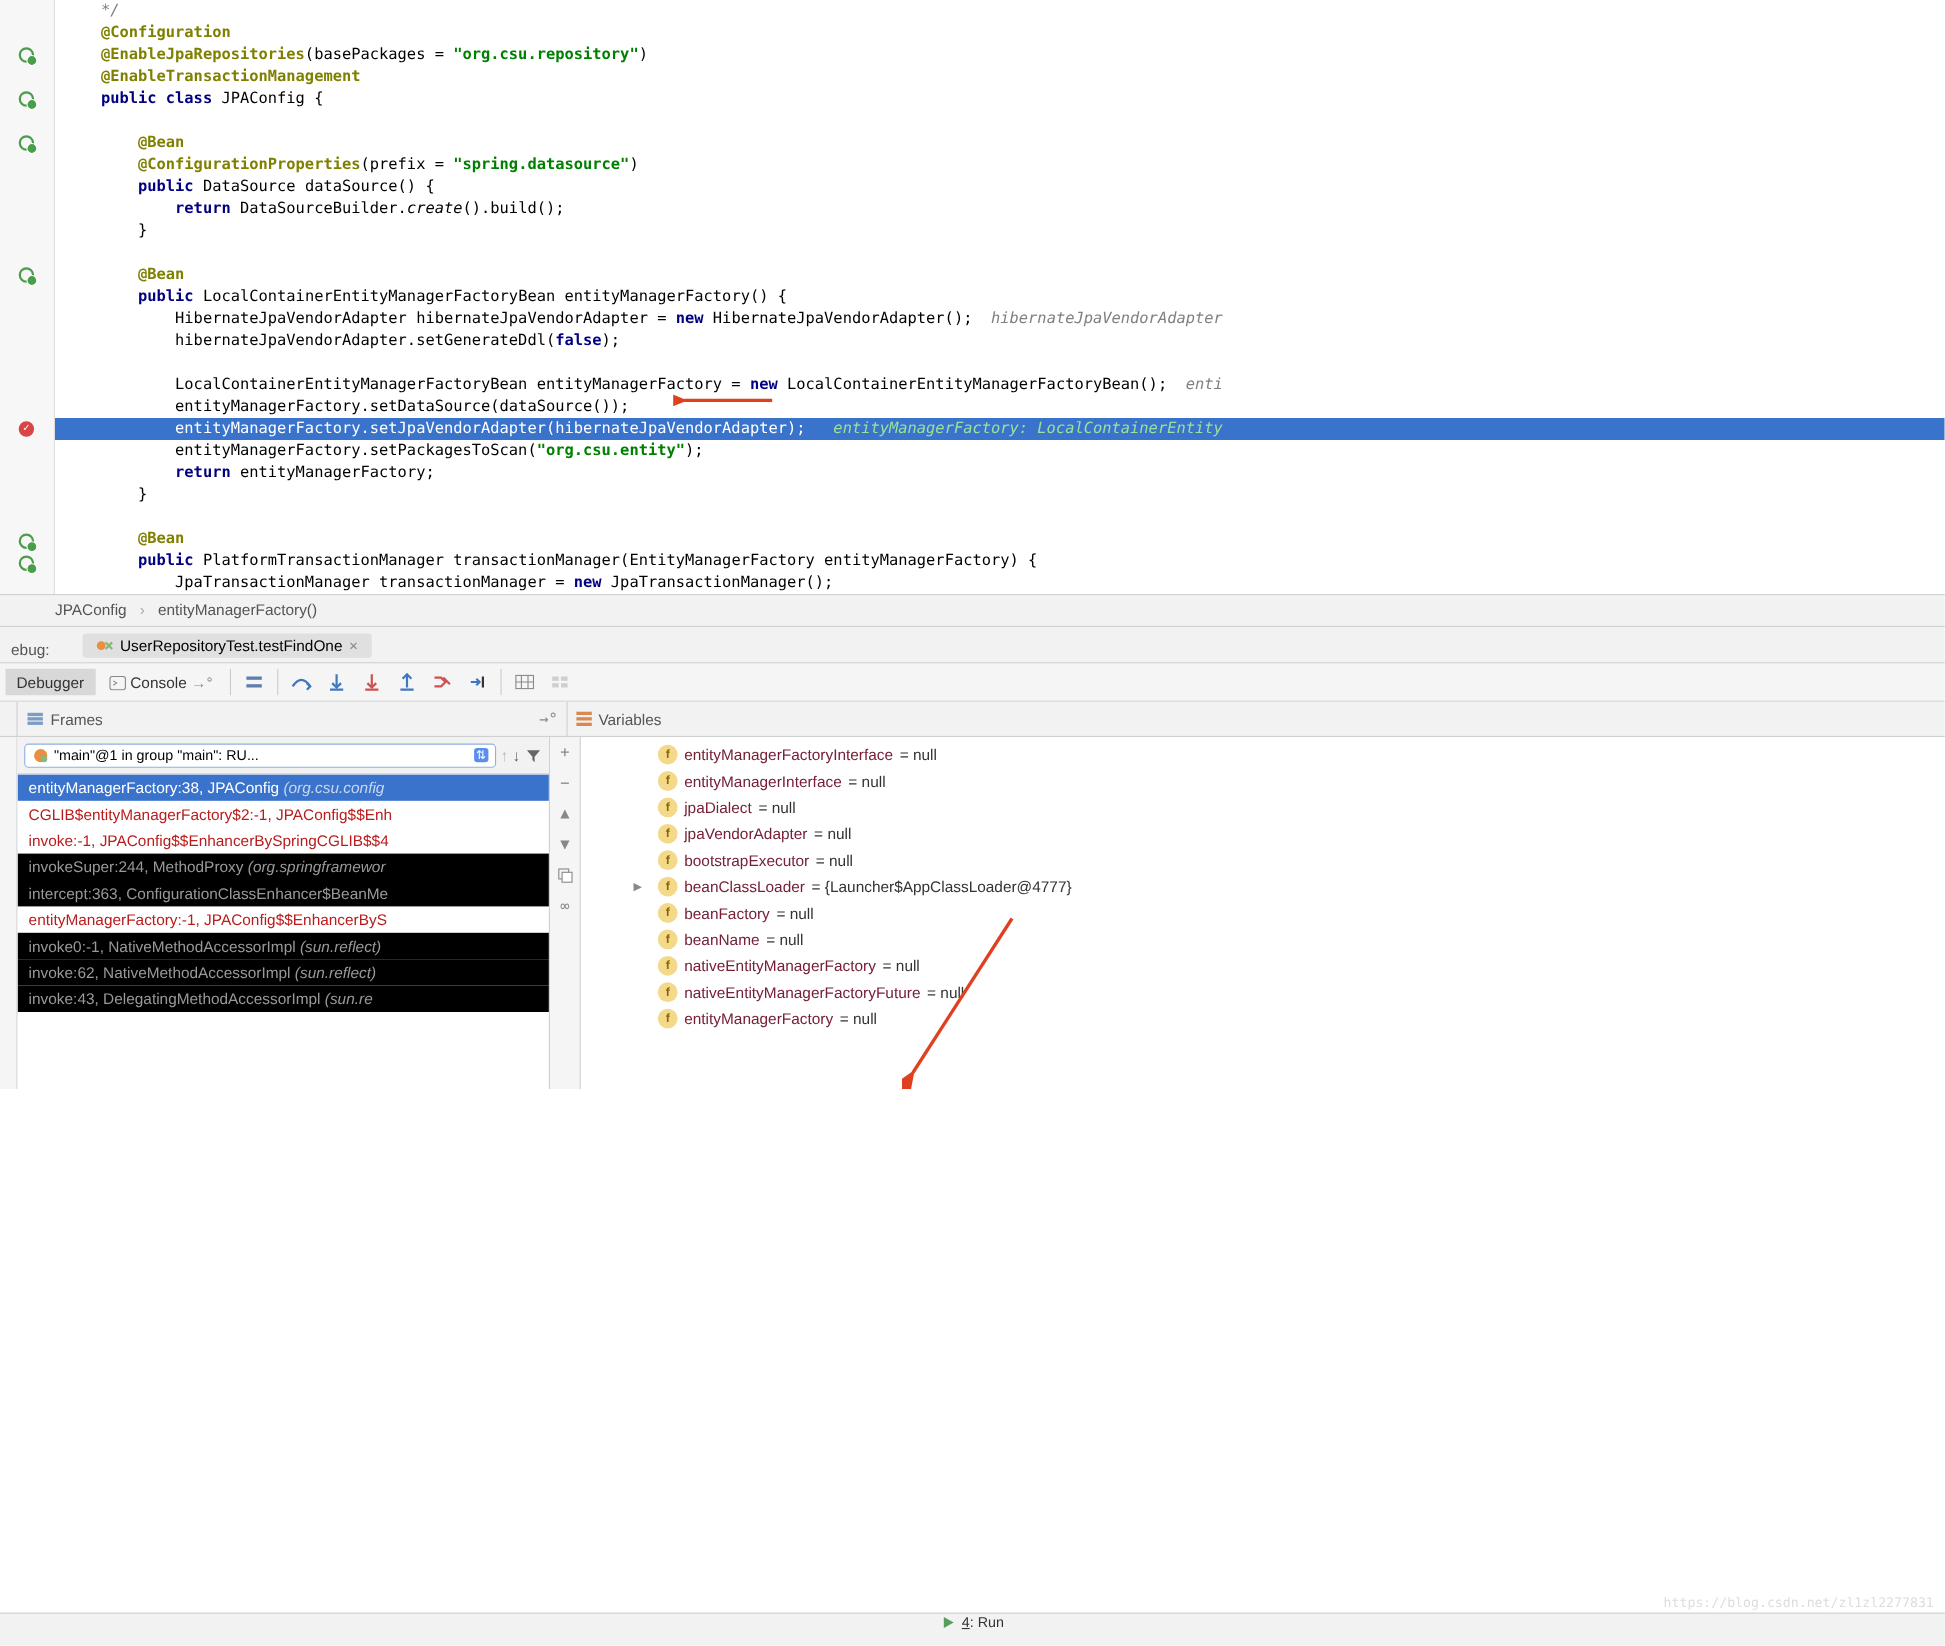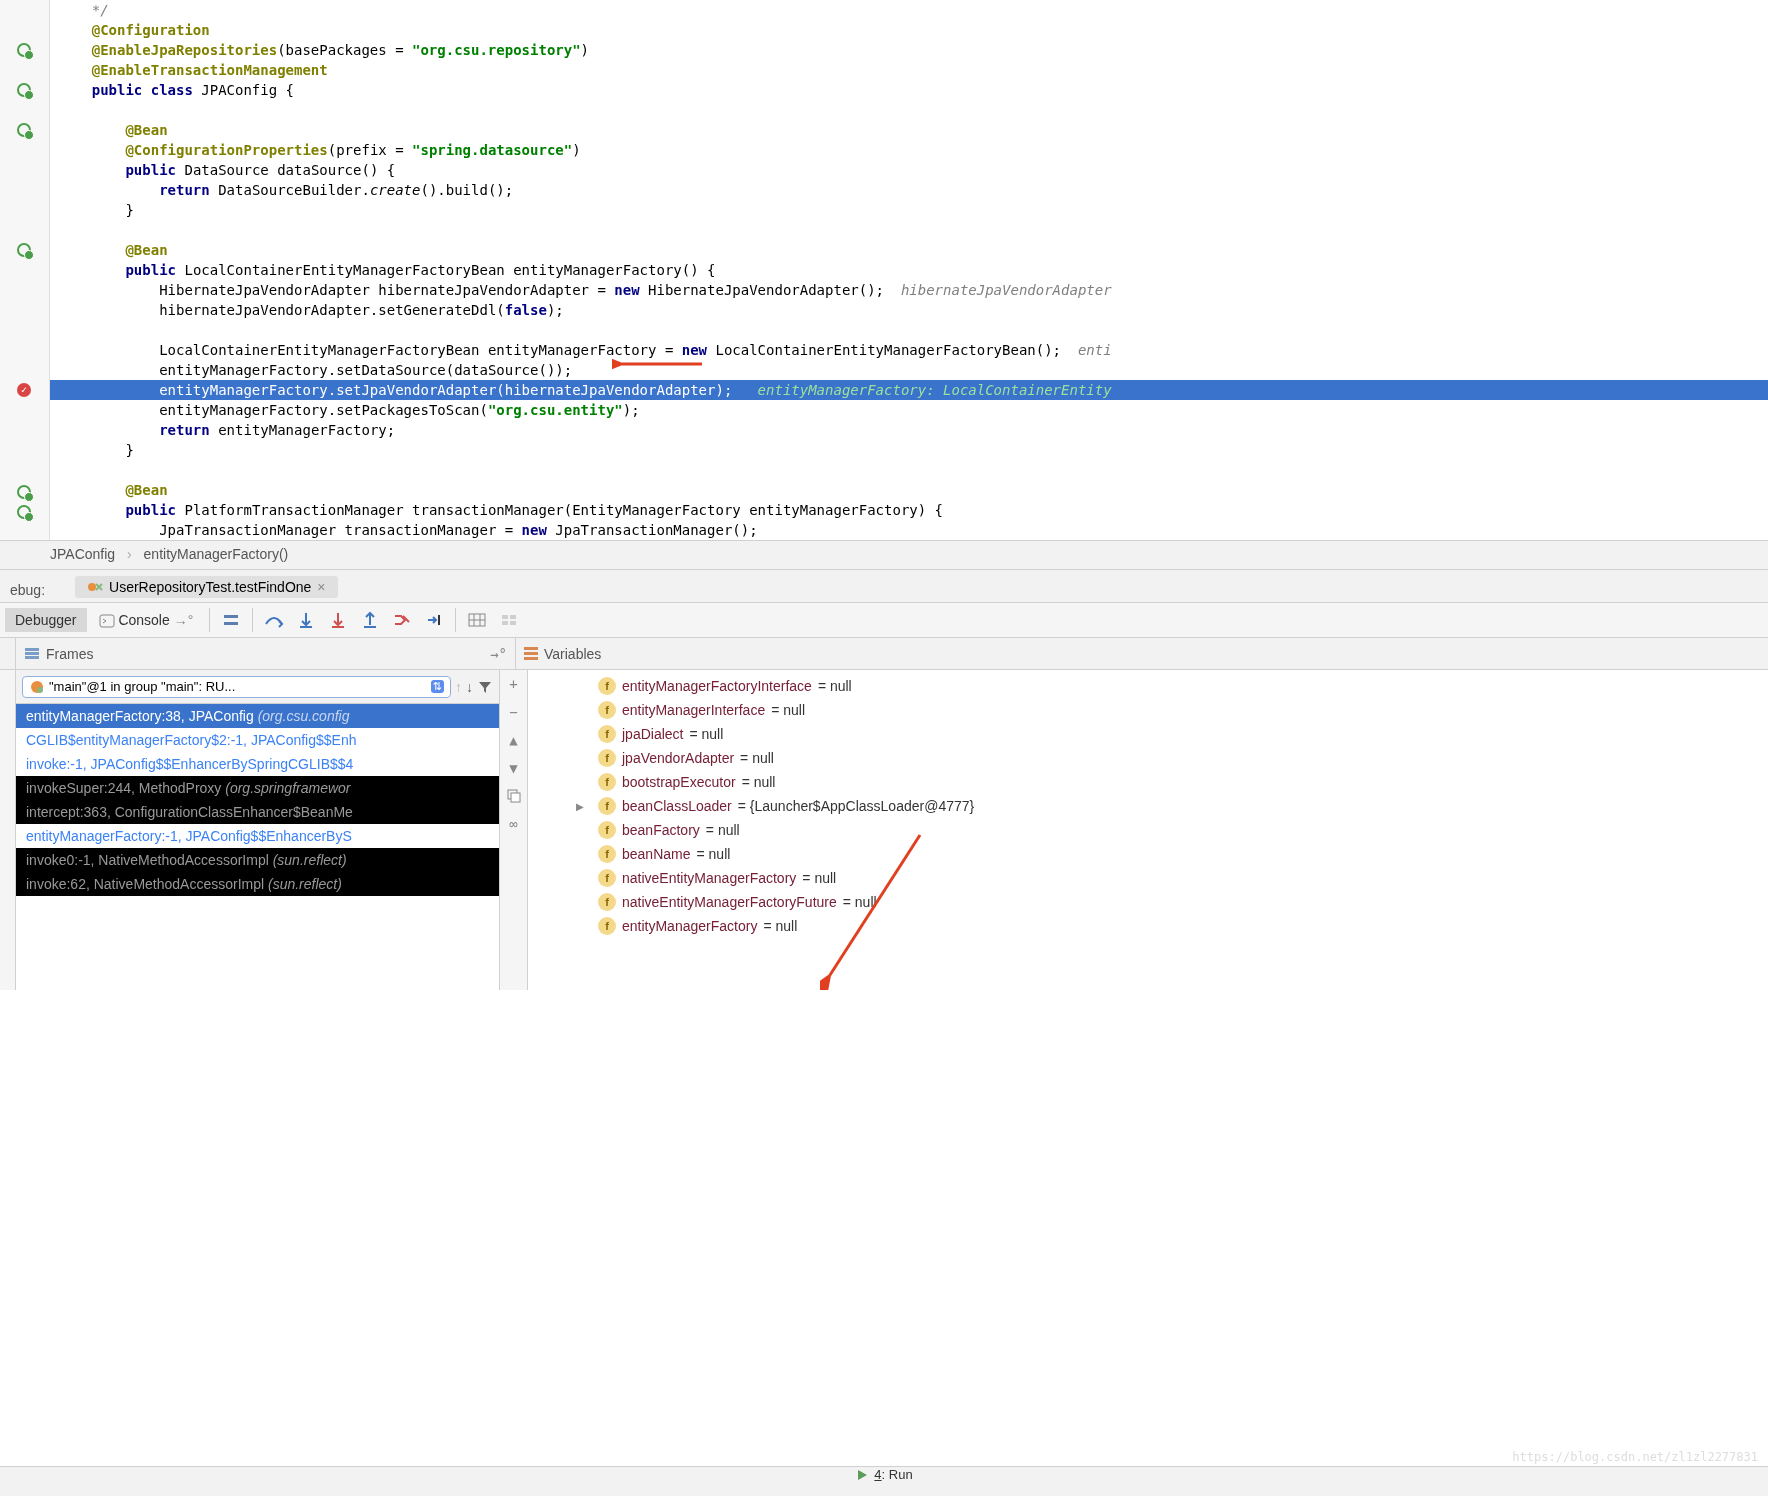--- a/index.html
+++ b/index.html
@@ -30,21 +30,21 @@
 .panel-section { display: flex; align-items: center; padding: 0 8px; gap: 6px; }
 .panel-section.frames { width: 500px; border-right: 1px solid #d0d0d0; justify-content: space-between; }
 .panel-label { color: #555; font-family: -apple-system, sans-serif; }
 .debug-bottom { display: flex; height: 320px; }
 .left-btn-col { width: 16px; background: #f5f5f5; border-right: 1px solid #d0d0d0; }
 .frames-panel { width: 484px; border-right: 1px solid #d0d0d0; background: #fff; display: flex; flex-direction: column; }
 .frames-toolbar { background: #f2f2f2; padding: 4px 6px; display: flex; align-items: center; gap: 4px; border-bottom: 1px solid #d0d0d0; height: 34px; }
 .thread-selector { flex: 1; background: #fff; border: 1px solid #90b0e0; border-radius: 4px; padding: 2px 6px; display: flex; align-items: center; justify-content: space-between; font-family: -apple-system, sans-serif; font-size: 13px; }
 .thread-arrows { background: #5b8def; color: #fff; border-radius: 3px; padding: 0 2px; font-size: 11px; }
 .frames-list { flex: 1; overflow: hidden; font-family: -apple-system, sans-serif; font-size: 14px; }
-.frame-item { padding: 4px 10px; white-space: nowrap; overflow: hidden; color: #3b82f6; }
+.frame-item { padding: 4px 10px; white-space: nowrap; overflow: hidden; color: #b91c1c; }
 .frame-item.selected { background: #3973cc; color: #fff; }
 .frame-item.selected .frame-gray { color: #c8d6f0; }
 .frame-item.dimmed { background: #000000; color: #999; }
 .frame-gray { color: #999; font-style: italic; }
 .side-col { width: 28px; background: #f5f5f5; border-right: 1px solid #d0d0d0; display: flex; flex-direction: column; align-items: center; padding-top: 4px; gap: 8px; }
 .side-icon { width: 20px; height: 20px; display: flex; align-items: center; justify-content: center; color: #888; cursor: pointer; }
 .vars-panel { flex: 1; padding: 4px 0; font-family: -apple-system, sans-serif; font-size: 14px; overflow: hidden; }
 .var-row { padding: 3px 0 3px 70px; display: flex; align-items: center; gap: 6px; color: #333; }
 .var-badge { width: 18px; height: 18px; border-radius: 50%; display: flex; align-items: center; justify-content: center; font-size: 11px; font-weight: bold; background: #f5d98a; color: #8a6800; }
 .var-name { color: #762037; }
@@ -245,20 +245,21 @@
     </div>
     <div class="frames-list" id="frames-list">
         <div class="frame-item selected"><span>entityManagerFactory:38, JPAConfig </span><span class="frame-gray">(org.csu.config</span></div>
         <div class="frame-item"><span>CGLIB$entityManagerFactory$2:-1, JPAConfig$$Enh</span></div>
         <div class="frame-item"><span>invoke:-1, JPAConfig$$EnhancerBySpringCGLIB$$4</span></div>
         <div class="frame-item dimmed"><span>invokeSuper:244, MethodProxy </span><span class="frame-gray">(org.springframewor</span></div>
         <div class="frame-item dimmed"><span>intercept:363, ConfigurationClassEnhancer$BeanMe</span></div>
         <div class="frame-item"><span>entityManagerFactory:-1, JPAConfig$$EnhancerByS</span></div>
         <div class="frame-item dimmed"><span>invoke0:-1, NativeMethodAccessorImpl </span><span class="frame-gray">(sun.reflect)</span></div>
         <div class="frame-item dimmed"><span>invoke:62, NativeMethodAccessorImpl </span><span class="frame-gray">(sun.reflect)</span></div>
+        <div class="frame-item dimmed"><span>invoke:43, DelegatingMethodAccessorImpl </span><span class="frame-gray">(sun.re</span></div>
       </div>
   </div>
   <div class="side-col">
     <span class="side-icon">+</span>
     <span class="side-icon">−</span>
     <span class="side-icon">▲</span>
     <span class="side-icon">▼</span>
     <span class="side-icon">
         <svg width="14" height="14">
           <rect x="1" y="1" width="9" height="9" fill="none" stroke="#888"></rect>

